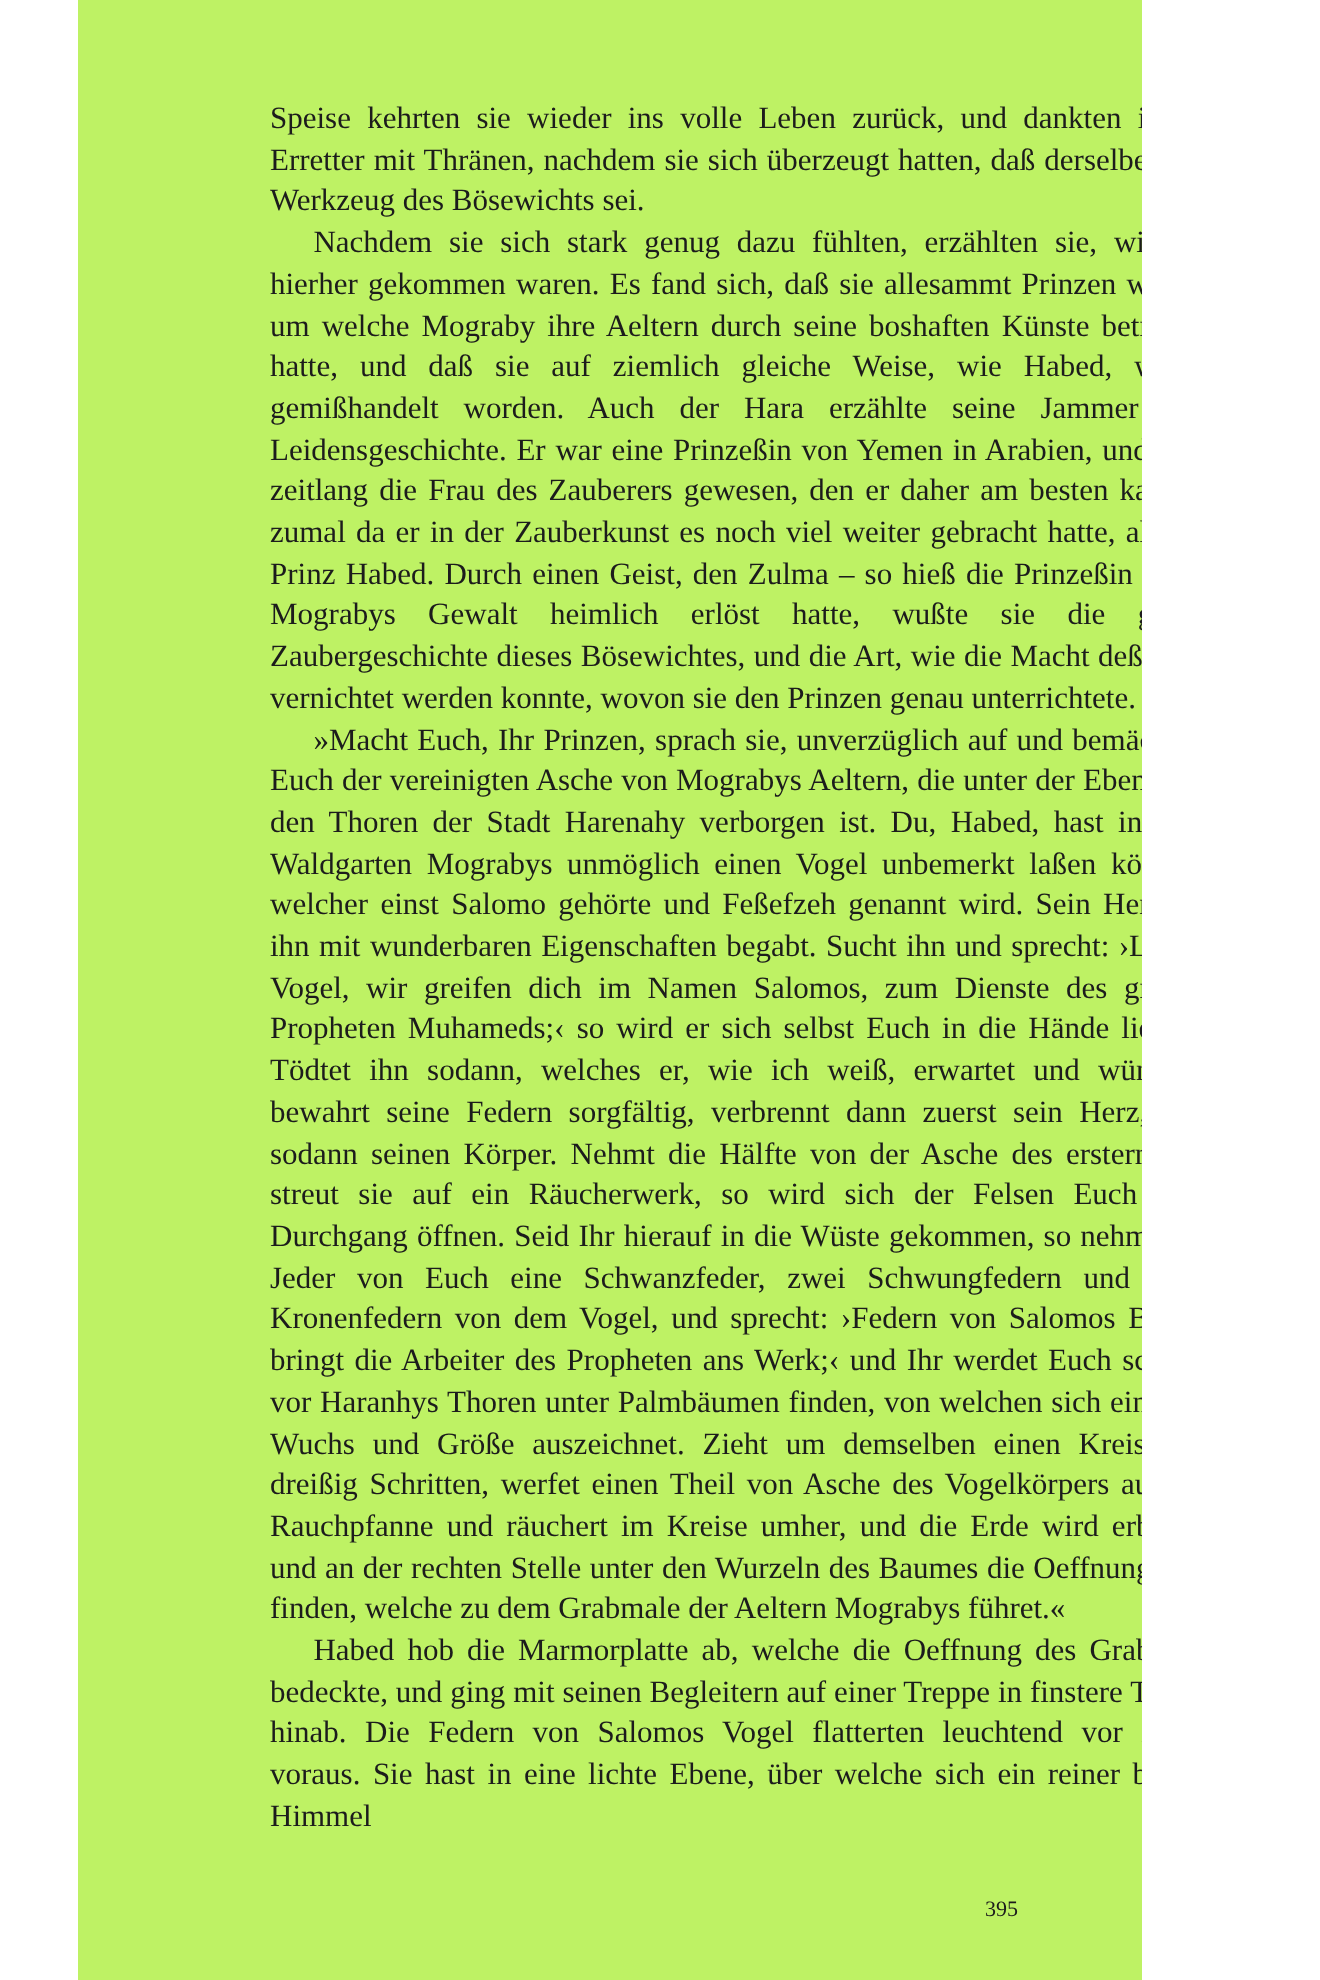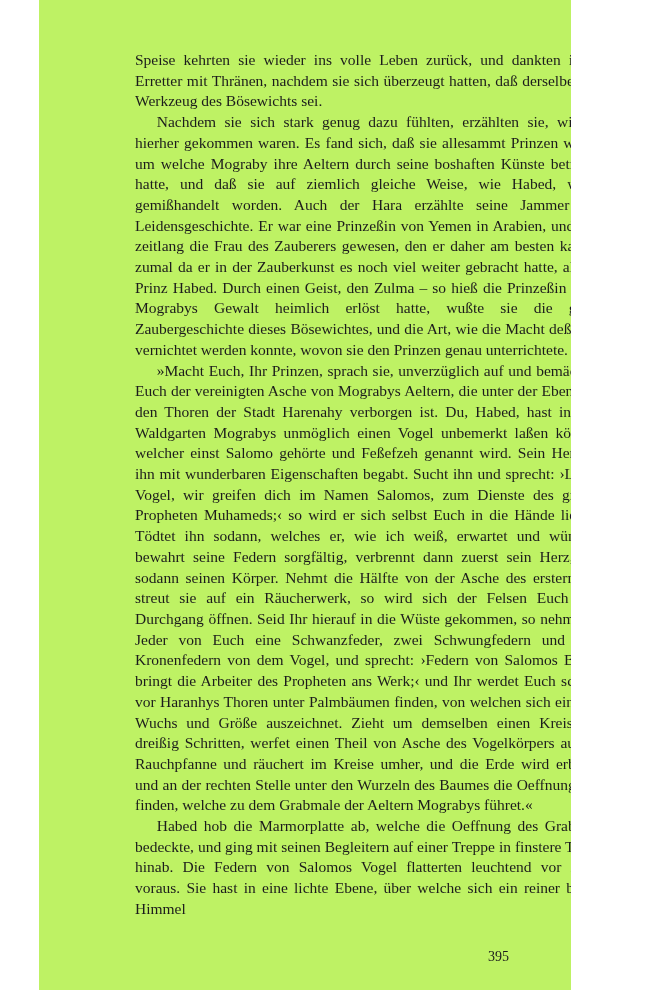--- a/index.html
+++ b/index.html
@@ -31,21 +31,21 @@
     padding: 0;
     text-indent: 1.4em;
   }
   .text-block p.no-indent {
     text-indent: 0;
   }
   .page-number {
     position: absolute;
     top: 949px;
     right: 62px;
-    font-size: 14px;
+    font-size: 11px;
     color: #1c1c1c;
   }
 </style>
 </head>
 <body>
 
 <div class="page">
   <div class="text-block">
     <p class="no-indent">Speise kehrten sie wieder ins volle Leben zurück, und dankten ihrem Erretter mit Thränen, nachdem sie sich überzeugt hatten, daß derselbe kein Werkzeug des Bösewichts sei.</p>
     <p>Nachdem sie sich stark genug dazu fühlten, erzählten sie, wie sie hierher gekommen waren. Es fand sich, daß sie allesammt Prinzen waren, um welche Mograby ihre Aeltern durch seine boshaften Künste betrogen hatte, und daß sie auf ziemlich gleiche Weise, wie Habed, waren gemißhandelt worden. Auch der Hara erzählte seine Jammer und Leidensgeschichte. Er war eine Prinzeßin von Yemen in Arabien, und eine zeitlang die Frau des Zauberers gewesen, den er daher am besten kannte, zumal da er in der Zauberkunst es noch viel weiter gebracht hatte, als der Prinz Habed. Durch einen Geist, den Zulma – so hieß die Prinzeßin – aus Mograbys Gewalt heimlich erlöst hatte, wußte sie die ganze Zaubergeschichte dieses Bösewichtes, und die Art, wie die Macht deßelben vernichtet werden konnte, wovon sie den Prinzen genau unterrichtete.</p>

